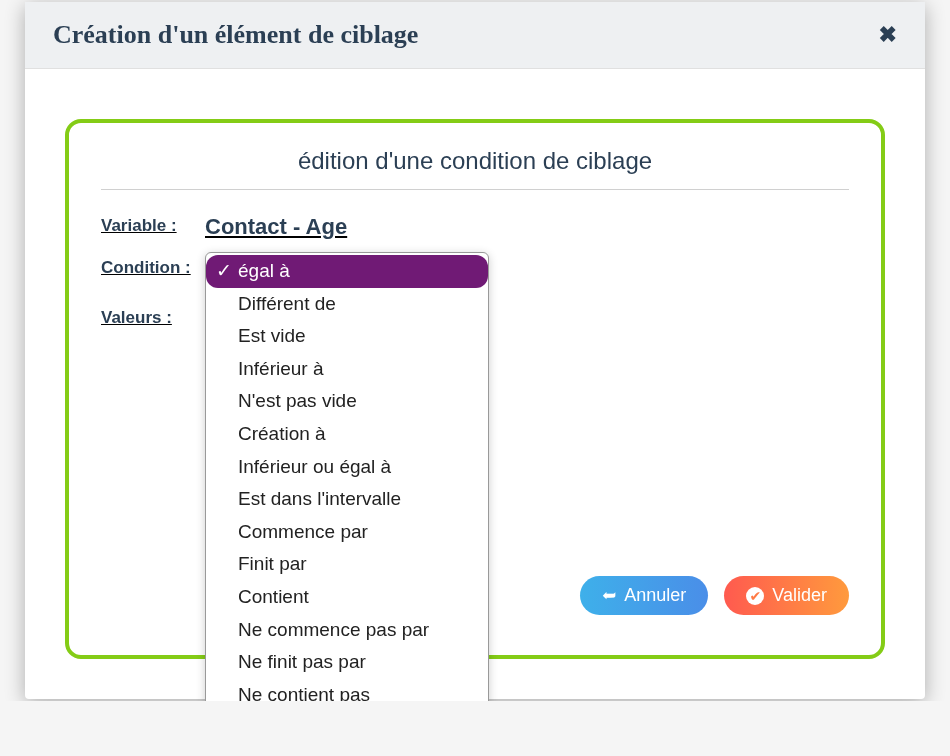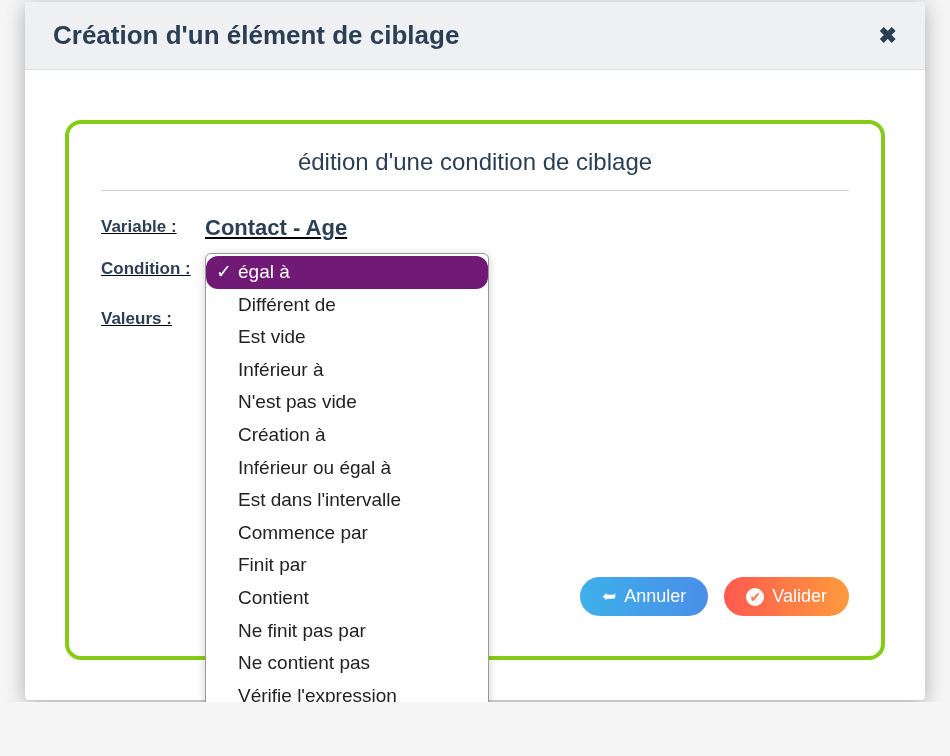--- a/index.html
+++ b/index.html
@@ -21,20 +21,21 @@
     padding: 18px 28px;
     display: flex;
     justify-content: space-between;
     align-items: center;
     border-bottom: 1px solid #e0e0e0;
   }
   .modal-title {
     color: #2b3f54;
     font-size: 26px;
     font-weight: 600;
+    font-family: Liberation Serif, serif;
   }
   .close-icon {
     color: #2b3f54;
     font-size: 22px;
     font-weight: 900;
     cursor: pointer;
   }
   .modal-body {
     padding: 50px 40px 40px;
   }
@@ -230,20 +231,21 @@
               <div class="dropdown-item">Différent de</div>
               <div class="dropdown-item">Est vide</div>
               <div class="dropdown-item">Inférieur à</div>
               <div class="dropdown-item">N'est pas vide</div>
               <div class="dropdown-item">Création à</div>
               <div class="dropdown-item">Inférieur ou égal à</div>
               <div class="dropdown-item">Est dans l'intervalle</div>
               <div class="dropdown-item">Commence par</div>
               <div class="dropdown-item">Finit par</div>
               <div class="dropdown-item">Contient</div>
+              <div class="dropdown-item">Ne commence pas par</div>
               <div class="dropdown-item">Ne finit pas par</div>
               <div class="dropdown-item">Ne contient pas</div>
               <div class="dropdown-item">Vérifie l'expression</div>
             </div>
         </div>
       </div>
 
       <div class="form-row" style="margin-top:28px">
         <div class="form-label">Valeurs :</div>
         <div class="values-area">

